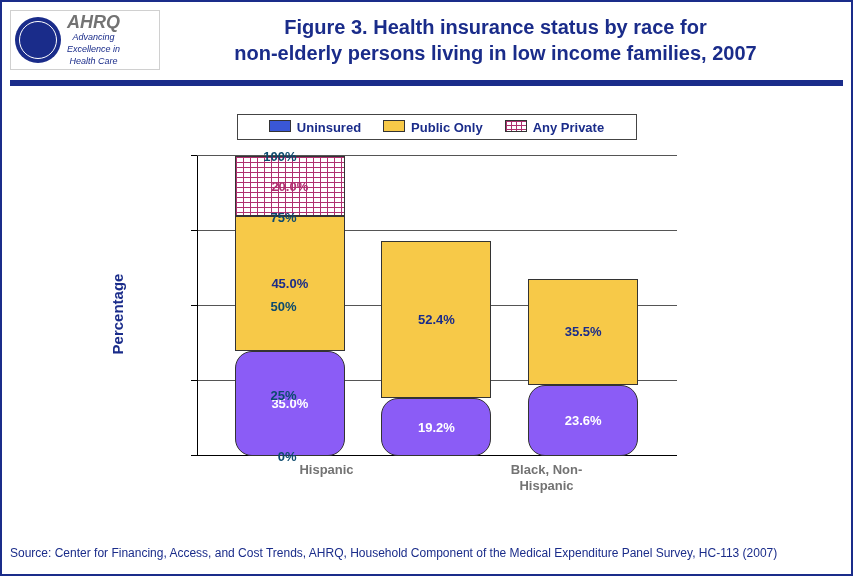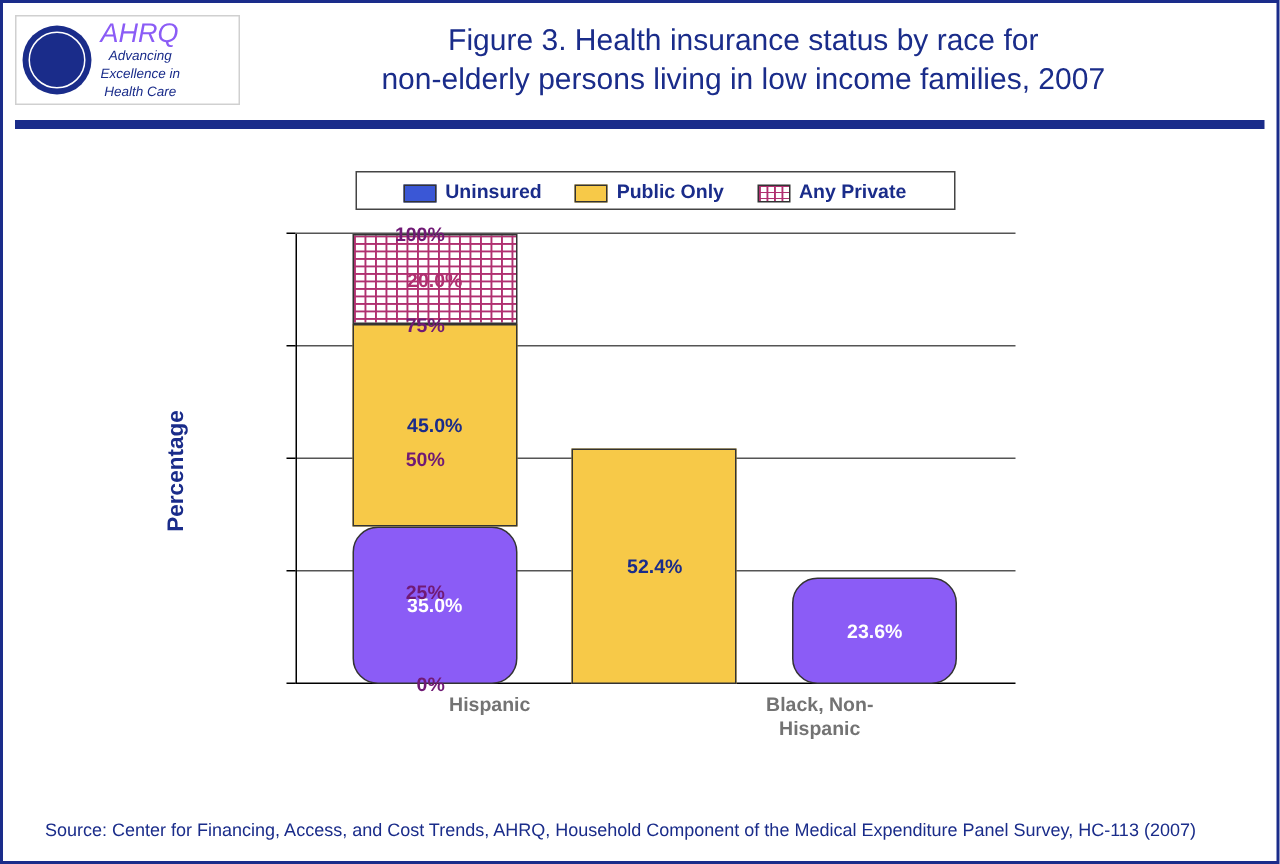--- a/index.html
+++ b/index.html
@@ -3,63 +3,63 @@
 <meta charset="utf-8">
 <style>
   * { box-sizing: border-box; margin: 0; padding: 0; }
   body { font-family: Arial, sans-serif; background: #fff; }
   .frame { width: 853px; height: 576px; border: 2px solid #1a2c8a; position: relative; background: #fff; }
   .header { display: flex; align-items: flex-start; padding: 8px 20px 0 8px; }
   .logo-box { width: 150px; height: 60px; border: 1px solid #d0d0d0; background: #fff; display: flex; align-items: center; padding: 4px; }
   .hhs-seal { width: 46px; height: 46px; border-radius: 50%; background: #1a2c8a; position: relative; margin-right: 6px; }
   .hhs-seal::after { content: ""; position: absolute; inset: 4px; border: 1px solid #fff; border-radius: 50%; }
   .ahrq-text { display: flex; flex-direction: column; }
-  .ahrq-logo { font-weight: normal; font-style: italic; font-size: 18px; color: #8b5cf6; line-height: 1; }
+  .ahrq-logo { font-weight: bold; font-style: italic; font-size: 18px; color: #737373; line-height: 1; text-align: right; }
   .ahrq-tag { font-size: 9px; color: #1a2c8a; font-style: italic; line-height: 1.1; margin-top: 2px; text-align: center; }
   .title-wrap { flex: 1; text-align: center; padding-top: 4px; }
-  .chart-title { color: #1a2c8a; font-weight: normal; font-size: 20px; line-height: 1.3; }
+  .chart-title { color: #1a2c8a; font-weight: bold; font-size: 20px; line-height: 1.3; }
   .hr-bar { height: 6px; background: #1a2c8a; margin: 10px 8px 0 8px; }
   .chart-area { position: relative; margin: 28px auto 0 auto; width: 720px; height: 390px; }
   .legend { position: absolute; top: 0; left: 170px; width: 400px; height: 26px; border: 1px solid #444; background: #fff; display: flex; align-items: center; justify-content: center; gap: 22px; font-size: 13px; color: #1a2c8a; font-weight: bold; }
-  .legend-item { display: flex; align-items: flex-end; gap: 6px; }
+  .legend-item { display: flex; align-items: flex-start; gap: 6px; }
   .swatch { width: 22px; height: 12px; border: 1px solid #333; }
   .sw-uninsured { background: #3a57d6; }
   .sw-public { background: #f7c948; }
   .sw-private {
     background-color: #fff;
     background-image:
       linear-gradient(#b03070 1px, transparent 1px),
       linear-gradient(90deg, #b03070 1px, transparent 1px);
     background-size: 5px 4px;
   }
   .yaxis-label { position: absolute; left: 10px; top: 200px; transform: translateY(-50%) rotate(-90deg); transform-origin: center; color: #1a2c8a; font-weight: bold; font-size: 15px; }
   .plot { position: absolute; left: 130px; top: 42px; width: 480px; height: 300px; }
   .grid { position: absolute; inset: 0; }
   .grid-line { position: absolute; left: 0; right: 0; border-top: 1px solid #555; }
   .axis-x { position: absolute; left: 0; bottom: 0; right: 0; border-top: 1.5px solid #000; }
   .axis-y { position: absolute; left: 0; top: 0; bottom: 0; border-left: 1.5px solid #000; }
-  .ytick { position: absolute; right: 490px; width: 60px; text-align: right; font-size: 13px; font-weight: bold; color: #701a75; transform: translateY(-50%); }
+  .ytick { position: absolute; right: 490px; width: 60px; text-align: right; font-size: 13px; font-weight: bold; color: #0c4a6e; transform: translateY(-50%); }
   .ytick-mark { position: absolute; left: -6px; width: 6px; border-top: 1.5px solid #000; }
   .bars { position: absolute; inset: 0; display: flex; justify-content: space-around; align-items: flex-end; padding: 0 20px; }
   .bar-col { width: 110px; display: flex; flex-direction: column-reverse; height: 100%; position: relative; }
   .seg { width: 100%; border: 1px solid #333; display: flex; align-items: center; justify-content: center; font-size: 13px; font-weight: bold; color: #1a2c8a; position: relative; }
   .seg-uninsured { background: #8b5cf6; color: #fff; border-radius: 17px; }
   .seg-public { background: #f7c948; }
   .seg-private {
     background-color: #fff;
     background-image:
       linear-gradient(#b03070 1px, transparent 1px),
       linear-gradient(90deg, #b03070 1px, transparent 1px);
     background-size: 7px 5px;
     color: #b03070;
   }
   .seg-private span { background: rgba(255,255,255,0.0); padding: 0 2px; }
   .xlabels { position: absolute; left: 130px; top: 348px; width: 480px; display: flex; justify-content: space-around; padding: 0 20px; }
   .xlabel { width: 120px; text-align: center; font-size: 13px; font-weight: bold; color: #737373; line-height: 1.2; }
-  .source { position: absolute; bottom: 14px; left: 28px; right: 20px; font-size: 12px; color: #1a2c8a; }
+  .source { position: absolute; bottom: 14px; left: 8px; right: 20px; font-size: 12px; color: #1a2c8a; }
 </style>
 </head>
 <body>
 
 <div class="frame">
 
   <div class="header">
     <div class="logo-box">
       <div class="hhs-seal"></div>
       <div class="ahrq-text">
@@ -117,27 +117,33 @@
               <span>35.0%</span>
             </div>
           <div class="seg seg-public" style="height:45.0%">
               <span>45.0%</span>
             </div>
           <div class="seg seg-private" style="height:20.0%">
               <span>20.0%</span>
             </div>
         </div>
         <div class="bar-col">
+          <div class="seg seg-uninsured" style="height:19.2%">
+              <span>19.2%</span>
+            </div>
           <div class="seg seg-public" style="height:52.4%">
               <span>52.4%</span>
             </div>
         </div>
         <div class="bar-col">
           <div class="seg seg-uninsured" style="height:23.6%">
               <span>23.6%</span>
+            </div>
+          <div class="seg seg-public" style="height:35.5%">
+              <span>35.5%</span>
             </div>
         </div>
       </div>
     </div>
 
     <div class="ytick" style="top:342px">0%</div>
     <div class="ytick" style="top:281px">25%</div>
     <div class="ytick" style="top:192px">50%</div>
     <div class="ytick" style="top:103px">75%</div>
     <div class="ytick" style="top:42px">100%</div>

